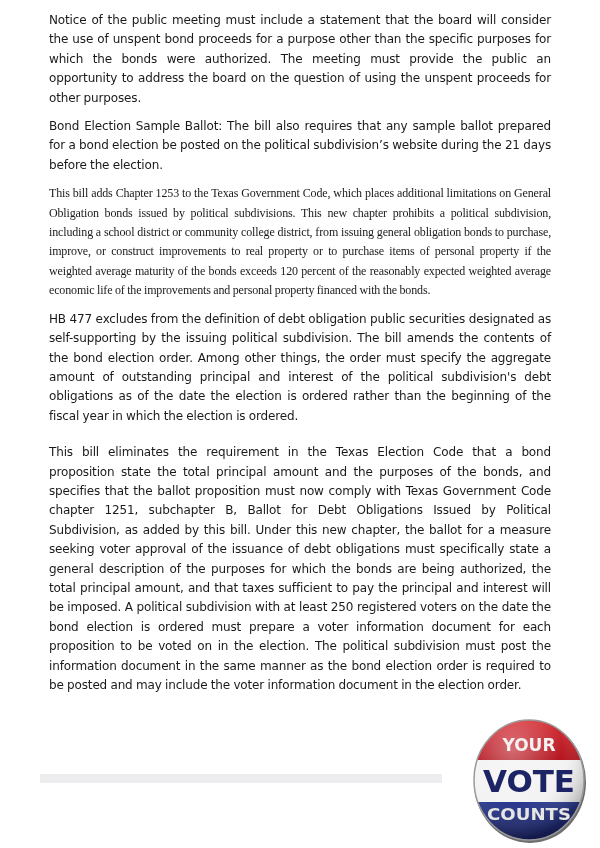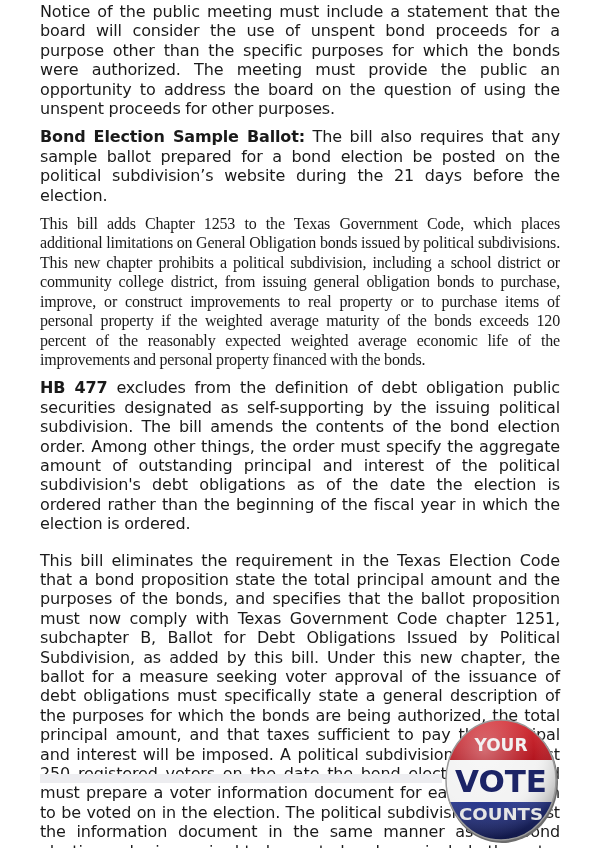--- a/index.html
+++ b/index.html
@@ -15,43 +15,43 @@
       font-family: "DejaVu Sans", sans-serif;
       color: #1a1a1a;
     }
     .content {
       position: absolute;
       left: 40px;
       top: 2px;
       width: 520px;
     }
     p.para {
-      margin: 0;
-      font-size: 16px;
+      margin: 9px;
+      font-size: 12px;
       line-height: 19.4px;
       text-align: justify;
       letter-spacing: -0.15px;
       word-spacing: -0.3px;
     }
-    p.para b { font-weight: bold; }
+    p.para b { font-weight: normal; }
     .p1 { margin-bottom: 9px !important; }
     .p2 { margin-bottom: 9px !important; }
     .p3 { margin-bottom: 9px !important; font-family: Liberation Serif, serif; }
     .p4 { margin-bottom: 17px !important; }
     .gray-bar {
       position: absolute;
       left: 40px;
       top: 774px;
       width: 402px;
       height: 9px;
       background: #ededf0;
     }
     .badge {
       position: absolute;
-      left: 442px;
+      left: 470px;
       top: 716px;
       width: 118px;
       height: 128px;
     }
     .badge svg { display: block; }
   </style>
 </head>
 <body>
 
 <div class="content">

